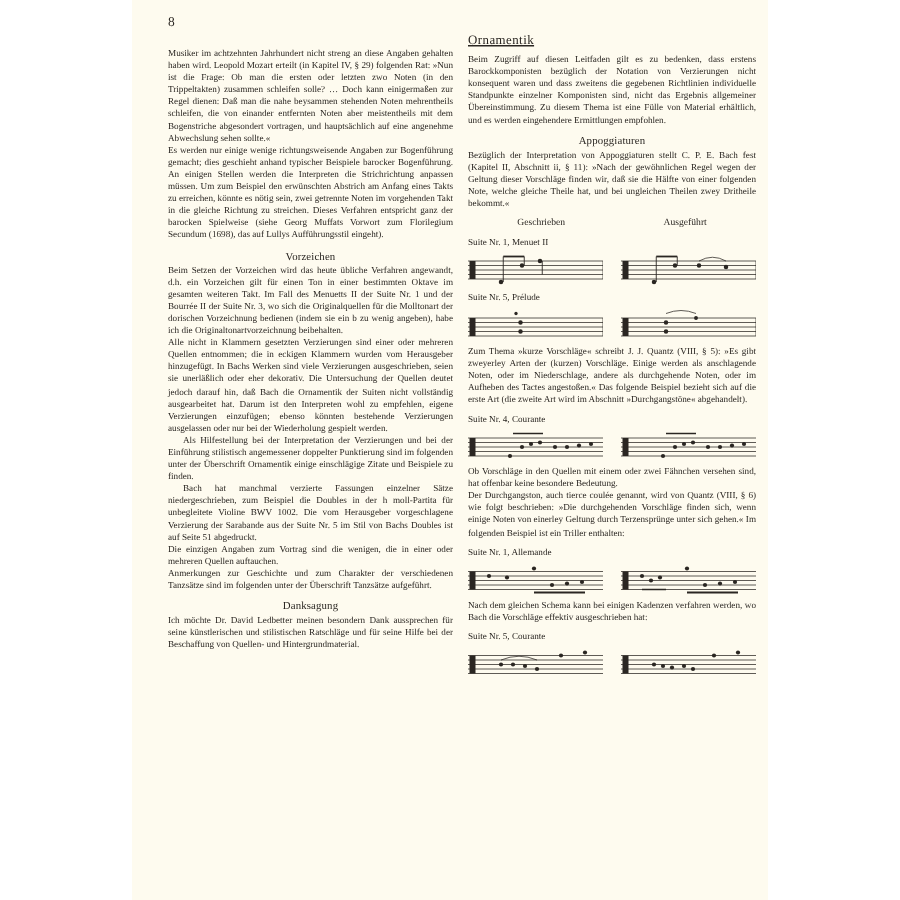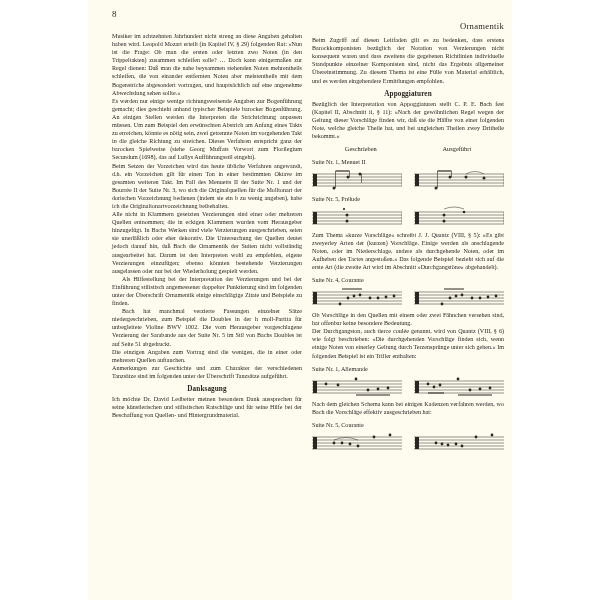--- a/index.html
+++ b/index.html
@@ -5,39 +5,40 @@
   html, body { margin:0; padding:0; }
   body { width:600px; height:600px; background:#ffffff; position:relative; overflow:hidden;
          font-family:"Liberation Serif","DejaVu Serif",serif; color:#2a2622; }
   .page { position:absolute; left:88px; top:0; width:424px; height:600px; background:#fefbef; }
   .pagenum { position:absolute; left:112px; top:9px; font-size:9px; }
   .col { position:absolute; top:32px; width:190px; font-size:6.1px; line-height:8.1px; text-align:justify; }
   .col.left { left:112px; }
   .col.right { left:312px; top:22px; width:192px; }
   .col p { margin:0; }
   .col p.ind { text-indent:10px; }
-  .col h3 { margin:5px 0 2px; font-size:7.2px; font-weight:bold; text-align:center; letter-spacing:0.1px; }
-  .col h2 { margin:0 0 6px; font-size:8.6px; font-weight:normal; text-align:right; letter-spacing:0.3px; }
+  .col h3 { margin:5px 0 2px; font-size:7.2px; font-weight:normal; text-align:center; letter-spacing:0.1px; }
+  .col h2 { margin:0 0 6px; font-size:8.6px; font-weight:normal; text-align:left; letter-spacing:0.3px;text-decoration:underline; }
   .lbl { font-size:6.1px; margin:5px 0 2px; }
   .heads { display:flex; justify-content:space-around; font-size:6.4px; margin:5px 0 1px; }
   .exrow { display:flex; justify-content:space-between; margin:1px 0 3px; }
   .staff { width:90px; height:22px; position:relative; }
   .staff svg { display:block; }
 </style>
 </head>
 <body>
 
 <div class="page"></div>
 <div class="pagenum">8</div>
 
 <div class="col left">
   <p>Musiker im achtzehnten Jahrhundert nicht streng an diese Angaben gehalten haben wird. Leopold Mozart erteilt (in Kapitel IV, § 29) folgenden Rat: »Nun ist die Frage: Ob man die ersten oder letzten zwo Noten (in den Trippeltakten) zusammen schleifen solle? … Doch kann einigermaßen zur Regel dienen: Daß man die nahe beysammen stehenden Noten mehrentheils schleifen, die von einander entfernten Noten aber meistentheils mit dem Bogenstriche abgesondert vortragen, und hauptsächlich auf eine angenehme Abwechslung sehen sollte.«</p>
 
   <p>Es werden nur einige wenige richtungsweisende Angaben zur Bogenführung gemacht; dies geschieht anhand typischer Beispiele barocker Bogenführung. An einigen Stellen werden die Interpreten die Strichrichtung anpassen müssen. Um zum Beispiel den erwünschten Abstrich am Anfang eines Takts zu erreichen, könnte es nötig sein, zwei getrennte Noten im vorgehenden Takt in die gleiche Richtung zu streichen. Dieses Verfahren entspricht ganz der barocken Spielweise (siehe Georg Muffats Vorwort zum Florilegium Secundum (1698), das auf Lullys Aufführungsstil eingeht).</p>
 
+  <h3>Vorzeichen</h3>
   <p>Beim Setzen der Vorzeichen wird das heute übliche Verfahren angewandt, d.h. ein Vorzeichen gilt für einen Ton in einer bestimmten Oktave im gesamten weiteren Takt. Im Fall des Menuetts II der Suite Nr. 1 und der Bourrée II der Suite Nr. 3, wo sich die Originalquellen für die Molltonart der dorischen Vorzeichnung bedienen (indem sie ein b zu wenig angeben), habe ich die Originaltonartvorzeichnung beibehalten.</p>
 
   <p>Alle nicht in Klammern gesetzten Verzierungen sind einer oder mehreren Quellen entnommen; die in eckigen Klammern wurden vom Herausgeber hinzugefügt. In Bachs Werken sind viele Verzierungen ausgeschrieben, seien sie unerläßlich oder eher dekorativ. Die Untersuchung der Quellen deutet jedoch darauf hin, daß Bach die Ornamentik der Suiten nicht vollständig ausgearbeitet hat. Darum ist den Interpreten wohl zu empfehlen, eigene Verzierungen einzufügen; ebenso könnten bestehende Verzierungen ausgelassen oder nur bei der Wiederholung gespielt werden.</p>
   <p class="ind">Als Hilfestellung bei der Interpretation der Verzierungen und bei der Einführung stilistisch angemessener doppelter Punktierung sind im folgenden unter der Überschrift Ornamentik einige einschlägige Zitate und Beispiele zu finden.</p>
   <p class="ind">Bach hat manchmal verzierte Fassungen einzelner Sätze niedergeschrieben, zum Beispiel die Doubles in der h moll-Partita für unbegleitete Violine BWV 1002. Die vom Herausgeber vorgeschlagene Verzierung der Sarabande aus der Suite Nr. 5 im Stil von Bachs Doubles ist auf Seite 51 abgedruckt.</p>
 
   <p>Die einzigen Angaben zum Vortrag sind die wenigen, die in einer oder mehreren Quellen auftauchen.</p>
 
   <p>Anmerkungen zur Geschichte und zum Charakter der verschiedenen Tanzsätze sind im folgenden unter der Überschrift Tanzsätze aufgeführt.</p>
 

